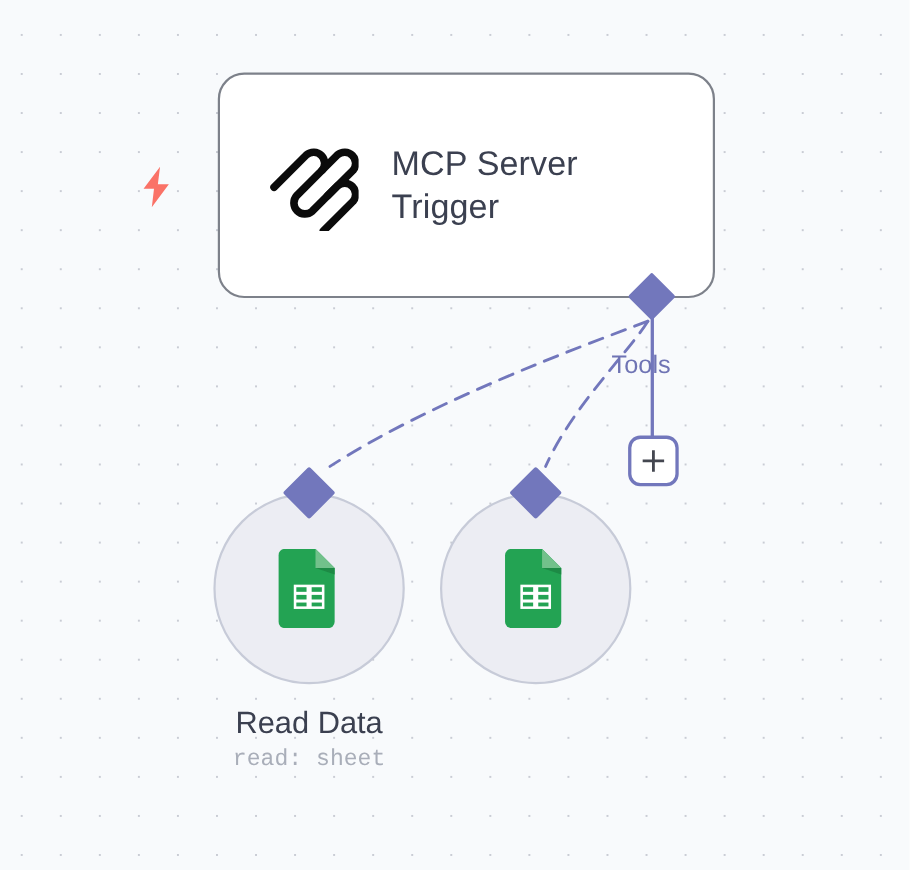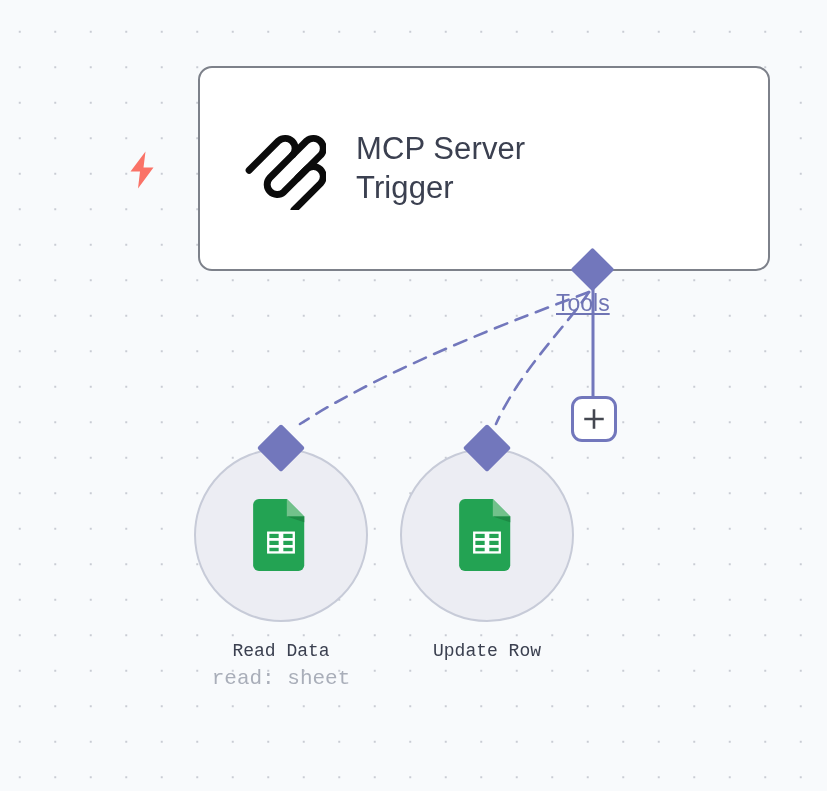--- a/index.html
+++ b/index.html
@@ -25,25 +25,25 @@
     width: 827px;
     height: 791px;
     pointer-events: none;
   }
 
   
   .trigger-node {
     position: absolute;
     left: 198px;
     top: 66px;
-    width: 572px;
+    width: 452px;
     height: 205px;
     background: #ffffff;
     border: 2.5px solid #7d818a;
-    border-radius: 14px;
+    border-radius: 24px;
     display: flex;
     align-items: center;
     padding-left: 44px;
     gap: 30px;
   }
   .trigger-icon { width: 82px; height: 82px; flex: none; }
   .trigger-title {
     font-size: 31px;
     line-height: 1.25;
     color: #3b4050;
@@ -69,25 +69,24 @@
   }
   #tools-port {
     left: 577px;
     top: 254px;
     width: 31px;
     height: 31px;
   }
   .tools-label {
     position: absolute;
     left: 556px;
-    top: 290px;
+    top: 318px;
     font-size: 23px;
     color: #6f74b4;
     white-space: nowrap;
-    text-decoration: underline;
   }
 
   
   .plus-btn {
     position: absolute;
     left: 571px;
     top: 396px;
     width: 46px;
     height: 46px;
     background: #ffffff;
@@ -121,24 +120,23 @@
     top: -17px;
     z-index: 3;
   }
   .tool-caption {
     position: absolute;
     top: 193px;
     width: 174px;
     text-align: center;
   }
   .tool-name {
-    font-size: 18px;
+    font-size: 28px;
     color: #3b4050;
     white-space: nowrap;
-    font-family: Liberation Mono, monospace;
   }
   .tool-sub {
     font-size: 21px;
     color: #a9aeb9;
     margin-top: 6px;
     white-space: nowrap;
     font-family: Liberation Mono, monospace;
   }
 
   #node-read  { left: 194px; top: 448px; }
@@ -217,17 +215,16 @@
           <rect x="26" y="30" width="8" height="3.6"></rect>
           <rect x="14" y="36" width="8" height="3.6"></rect>
           <rect x="26" y="36" width="8" height="3.6"></rect>
           <rect x="14" y="42" width="8" height="3"></rect>
           <rect x="26" y="42" width="8" height="3"></rect>
         </g>
       </svg>
     </div>
     <div class="port-diamond tool-port"></div>
     <div class="tool-caption">
-      <div class="tool-name">Update Row</div>
     </div>
   </div>
 
 </div>
 
 </body></html>

